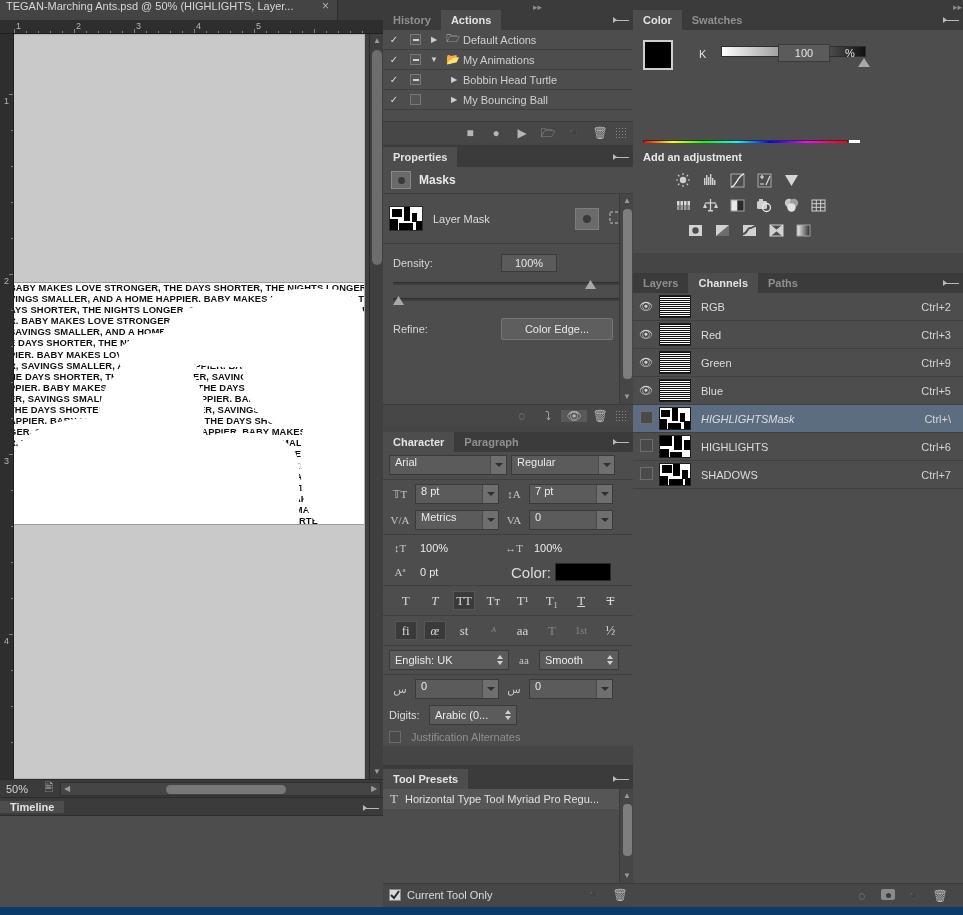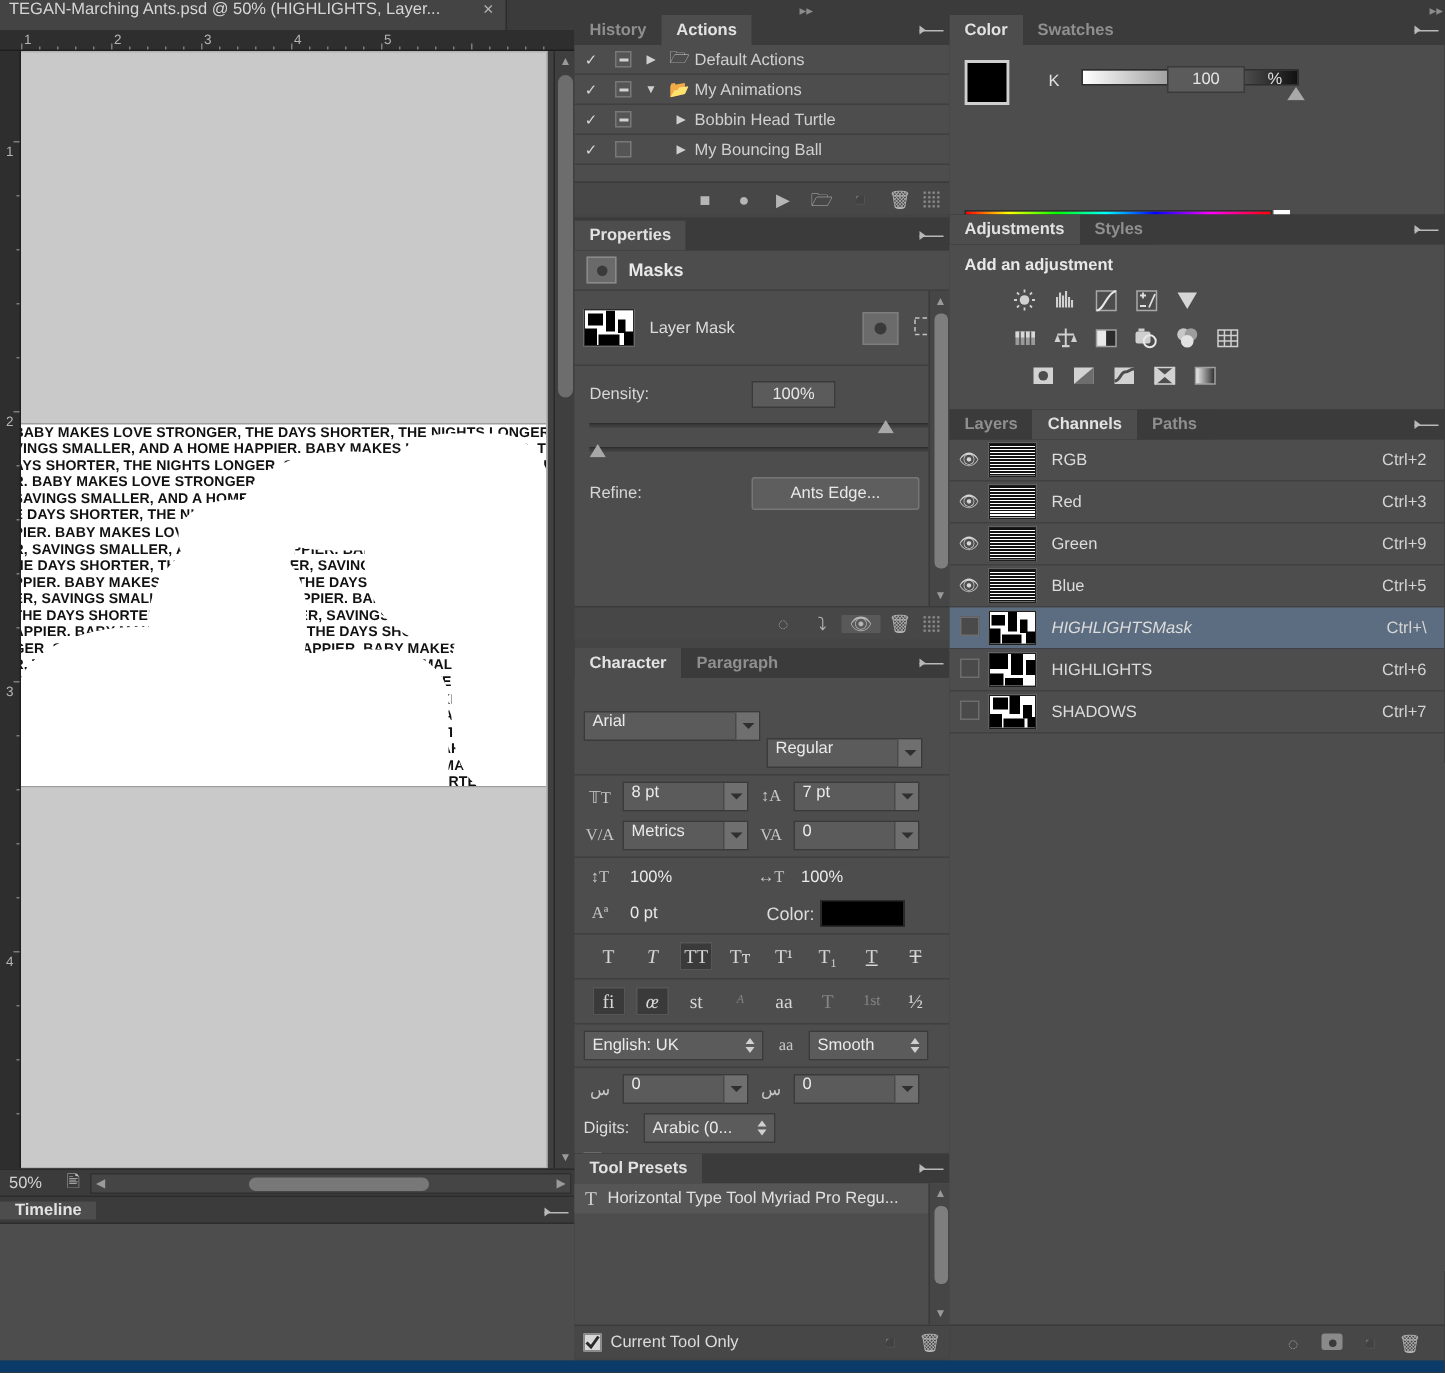--- a/index.html
+++ b/index.html
@@ -583,21 +583,21 @@
         <div class="knob" style="left:192px;"></div>
       </div>
 
       <div class="slider">
         <div class="track"></div>
         <div class="knob" style="left:0px;"></div>
       </div>
 
       <div class="refine-row">
         <span class="prop-label">Refine:</span>
-        <button class="btn" style="width:112px;">Ants Edge...</button>
+        <button class="btn" style="width:112px;">Color Edge...</button>
       </div>
 
       <div class="vscroll">
         <div class="sb-arrow" style="top:0;left:0;">▲</div>
         <div class="vthumb" style="top:15px;height:170px;"></div>
         <div class="sb-arrow" style="bottom:0;left:0;">▼</div>
       </div>
     </div>
     <div class="panel-foot">
       <div class="footicon">◌</div>
@@ -619,21 +619,21 @@
           <i></i>
       </div>
     </div>
     <div class="char-body">
 
       <div class="crow">
         <div class="combo" style="width:118px;">
           <span class="val">Arial</span>
           <span class="arrow"></span>
         </div>
-        <div class="combo" style="width:104px;margin-top:37px;">
+        <div class="combo" style="width:104px;">
           <span class="val">Regular</span>
           <span class="arrow"></span>
         </div>
       </div>
       <div class="csep"></div>
 
       <div class="crow">
         <span class="cicon">𝕋T</span>
         <div class="combo" style="width:84px;">
           <span class="val">8 pt</span>
@@ -663,21 +663,21 @@
       <div class="crow">
         <span class="cicon">↕T</span>
         <span class="cfield">100%</span>
         <span class="cicon" style="margin-left:26px;">↔T</span>
         <span class="cfield">100%</span>
       </div>
 
       <div class="crow">
         <span class="cicon">Aª</span>
         <span class="cfield">0 pt</span>
-        <span style="margin-left:34px;font-size:12px;color:#dcdcdc;">Color:</span>
+        <span style="margin-left:34px;font-size:15px;color:#dcdcdc;">Color:</span>
         <span class="colorswatch"></span>
       </div>
       <div class="csep"></div>
 
       <div class="tbtnrow">
         <span class="tbtn">T</span>
         <span class="tbtn" style="font-style:italic;">T</span>
         <span class="tbtn on">TT</span>
         <span class="tbtn">Tт</span>
         <span class="tbtn">T¹</span>
@@ -806,30 +806,20 @@
       <div class="pct">%</div>
       <div class="spectrum"></div>
       <div class="spec-bw">
         <div class="w"></div>
         <div class="b"></div>
       </div>
     </div>
   </div>
 
   <div class="panel" id="adj-panel">
-    <div class="tabrow">
-      <div class="ptab active">Adjustments</div>
-      <div class="ptab">Styles</div>
-      <div class="pmenu">
-        <span class="tri"></span>
-          <i></i>
-          <i></i>
-          <i></i>
-      </div>
-    </div>
     <div class="adj-body">
       <div class="adj-title">Add an adjustment</div>
       <div class="adj-grid">
         <div class="adj-row">
           <span class="adj-btn">
             <svg width="17" height="17" viewBox="0 0 17 17">
                 <circle cx="8" cy="8" r="3.2" fill="#d0d0d0"></circle>
             <g stroke="#d0d0d0" stroke-width="1.2">
                   <path d="M8 1v2M8 13v2M1 8h2M13 8h2M3 3l1.4 1.4M11.6 11.6L13 13M13 3l-1.4 1.4M4.4 11.6L3 13"></path>
                 </g>

